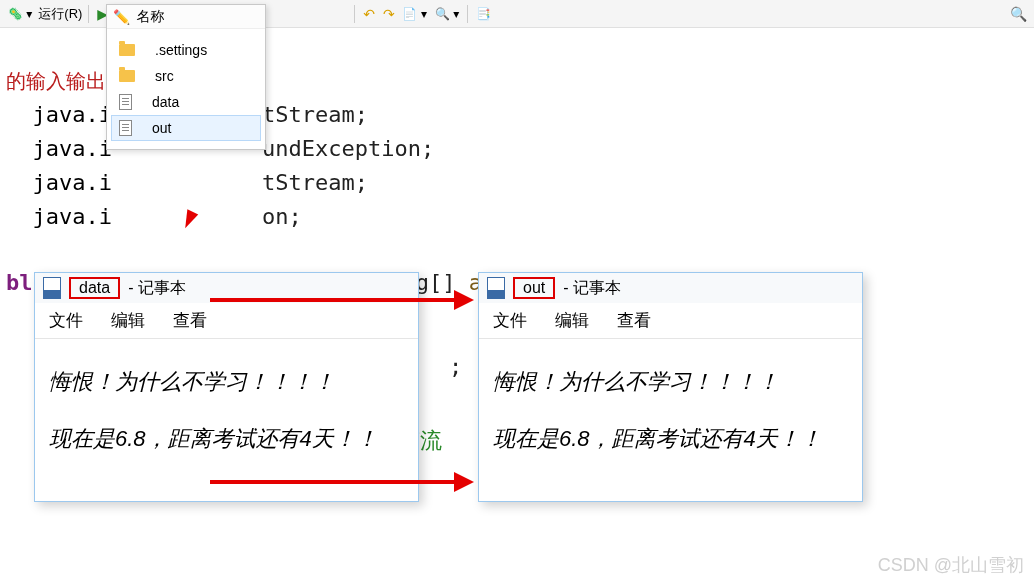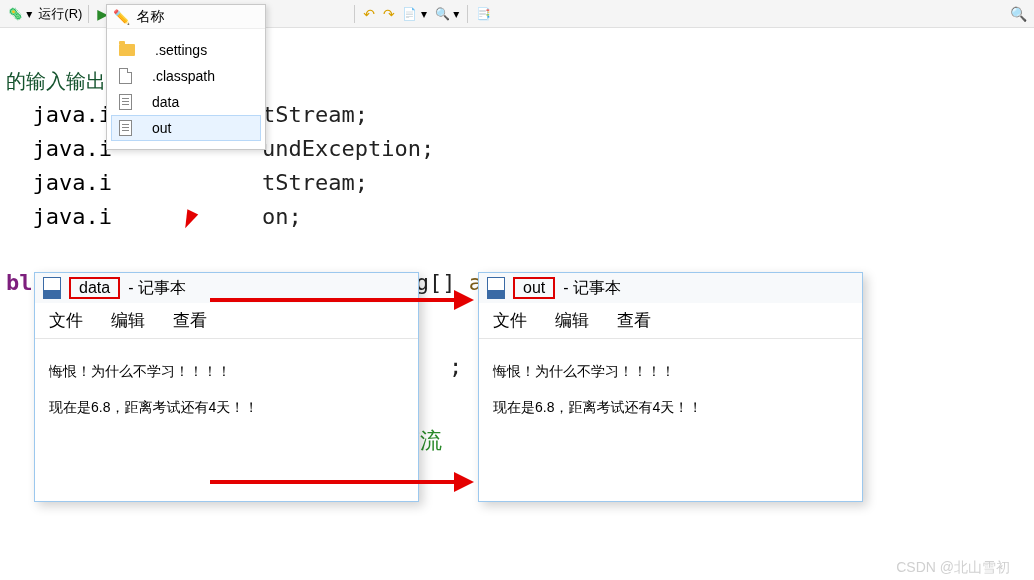--- a/index.html
+++ b/index.html
@@ -35,21 +35,21 @@
     top:28px; left:0; right:0; bottom:0;
     padding:36px 6px 0 6px;
     font-family: Consolas, monospace;
     font-size: 22px;
     line-height: 34px;
     color: #222;
   }
   .code-line .kw { color:#7d1f7d; font-weight:bold; }
   .code-line .pkg { color:#000; }
   .code-line .cmt { color:#2a8a2a; }
-  .section-heading { color:#14532d; font-size:20px; }
+  .section-heading { color:#b91c1c; font-size:20px; }
   .code-line .args { color:#7a5c1a; }
 
   
   .dropdown {
     position:absolute;
     top:4px; left:106px;
     width:160px;
     background:#fff;
     border:1px solid #c8c8c8;
     box-shadow:2px 2px 6px rgba(0,0,0,.15);
@@ -101,22 +101,23 @@
   .np-icon::after { content:""; position:absolute; bottom:0; left:0; right:0; height:8px; background:#3a6aa5; }
   .np-filename { border:2px solid #d00; padding:0 8px; }
   .np-menu {
     display:flex; gap:28px;
     padding:6px 14px;
     font-size:17px;
     border-bottom:1px solid #e5e5e5;
   }
   .np-body {
     padding:14px 14px;
-    font-size:14px;
+    font-size:22px;
     line-height:2.6;
+    font-style:italic;
   }
 
   .np-data { top:272px; left:34px; }
   .np-out  { top:272px; left:478px; }
 
   
   .arrow {
     position:absolute;
     z-index:60;
     pointer-events:none;
@@ -137,23 +138,23 @@
     position:absolute;
     width:0; height:0;
     border-top:6px solid transparent;
     border-right:6px solid transparent;
     border-left:6px solid transparent;
     z-index:55;
   }
 
   .watermark {
     position:absolute;
-    bottom:3px; right:24px;
+    bottom:3px; right:10px;
     color:#d0d0d0;
-    font-size:14px;
+    font-size:18px;
     z-index:70;
   }
 </style>
 </head>
 <body>
 
 <div class="toolbar">
   <span class="tb-btn">🦠 ▾</span>
   <span style="font-size:13px;">运行(R)</span>
   <span class="tb-sep"></span>
@@ -194,22 +195,22 @@
   <div class="dropdown-header">
     <span>✏️</span>
     <span>名称</span>
   </div>
   <div class="dropdown-list">
     <div class="dd-item">
         <span class="folder-icon"></span>
         <span>.settings</span>
       </div>
     <div class="dd-item">
-        <span class="file-icon"></span>
-        <span>.classpath</span>
+        <span class="folder-icon"></span>
+        <span>src</span>
       </div>
     <div class="dd-item">
         <span class="text-file-icon"></span>
         <span>data</span>
       </div>
     <div class="dd-item highlight">
         <span class="text-file-icon"></span>
         <span>out</span>
       </div>
   </div>

